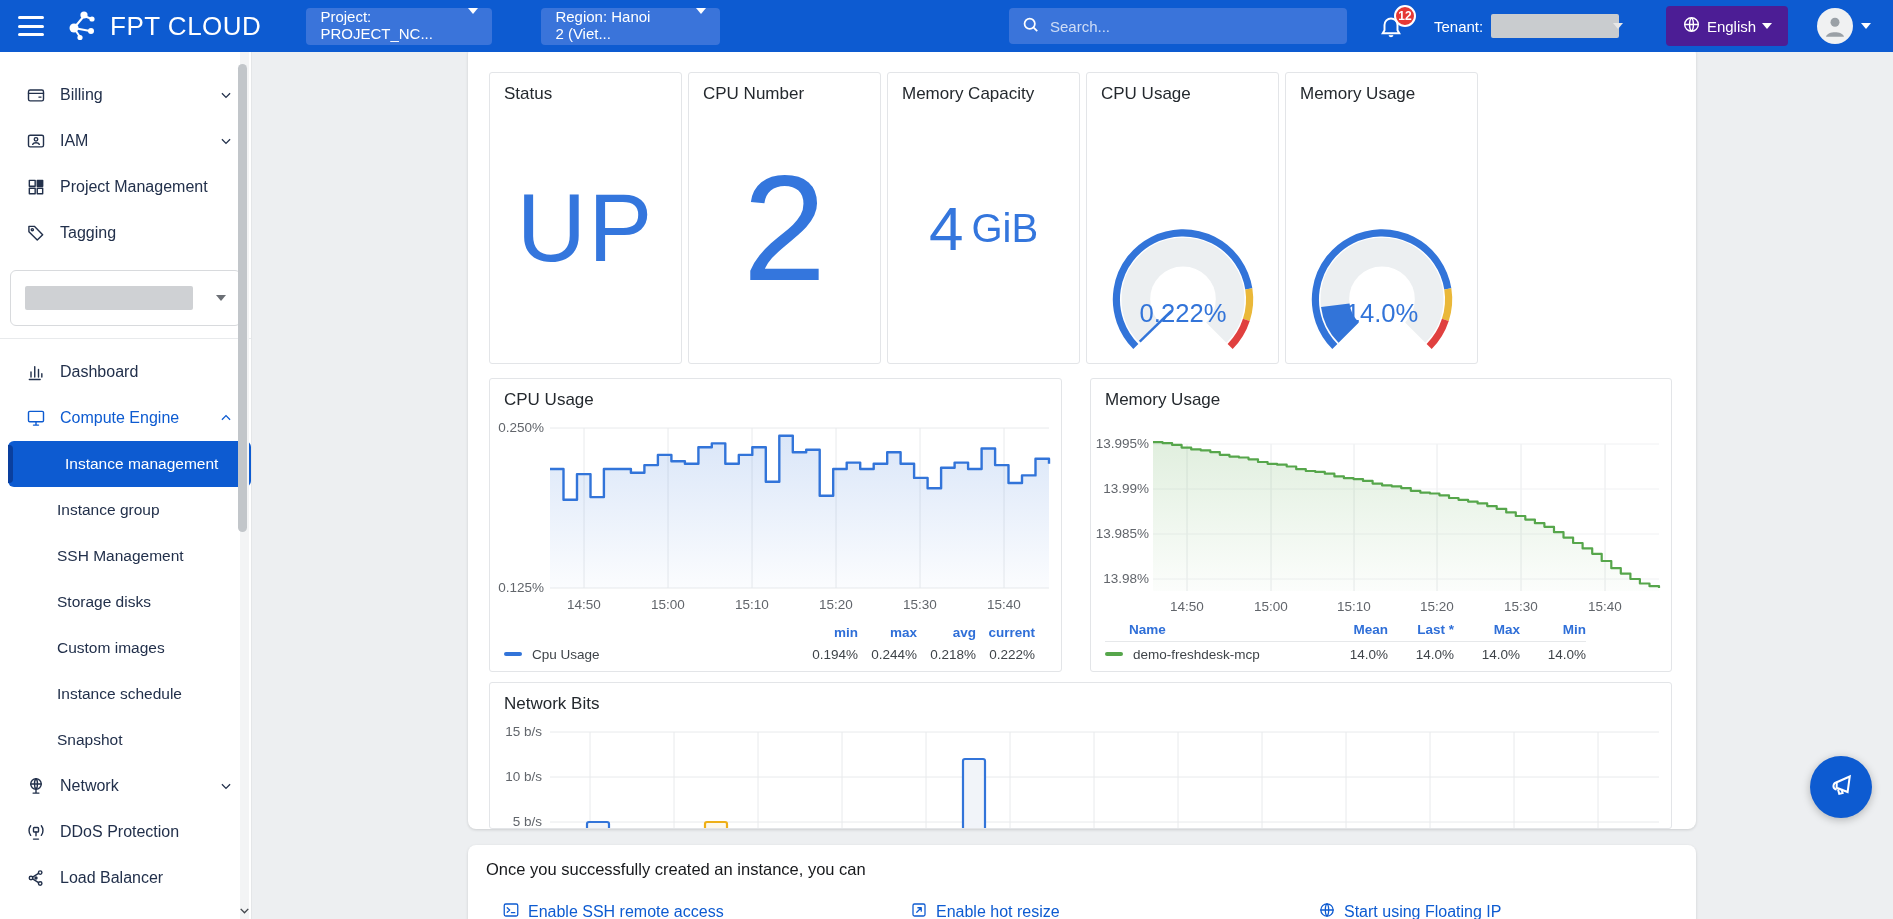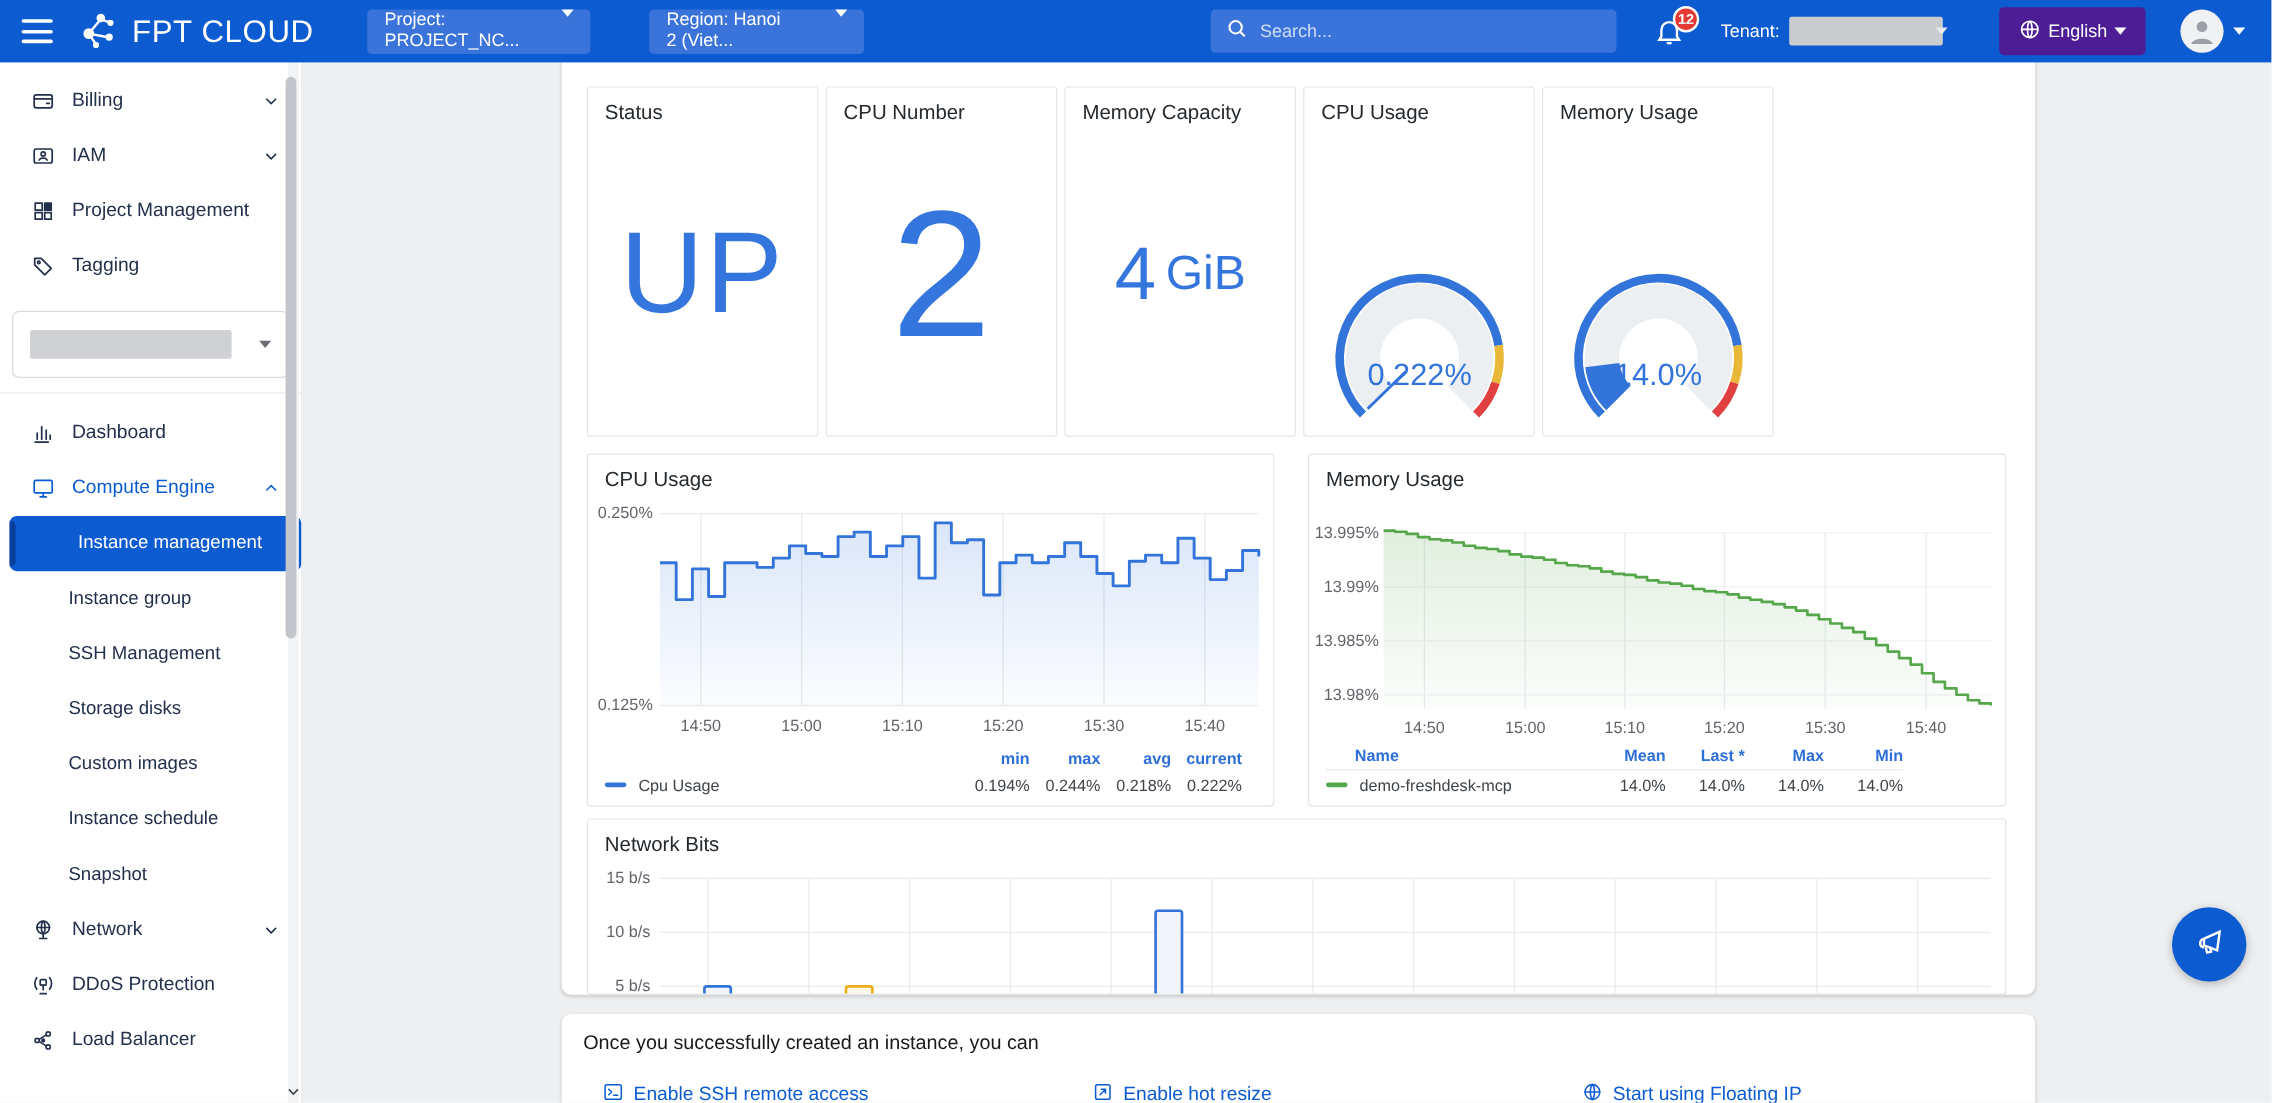--- a/index.html
+++ b/index.html
@@ -34,21 +34,21 @@
   .lang { position:absolute; left:1666px; top:6px; width:122px; height:40px; background:#4c1d95; border-radius:4px;
           display:flex; align-items:center; justify-content:center; gap:6px; color:#fff; font-size:15px; cursor:pointer; }
   .avatar-wrap { position:absolute; left:1817px; top:8px; display:flex; align-items:center; gap:8px; cursor:pointer; }
   .avatar { width:36px; height:36px; border-radius:50%; background:#f0f1f2; display:flex; align-items:center; justify-content:center; overflow:hidden; }
 
   
   .side { position:absolute; left:0; top:52px; width:252px; bottom:0; background:#fff; border-right:1px solid #e4e6e8; z-index:5; }
   .side-scroll { position:absolute; right:2px; top:0; bottom:0; width:9px; background:#f3f4f5; }
   .side-thumb { position:absolute; right:2px; top:12px; width:9px; height:468px; background:#c2c6ca; border-radius:5px; }
   .side-down { position:absolute; right:0; bottom:2px; width:13px; height:14px; color:#444; }
-  .nav { padding-top:9px; }
+  .nav { padding-top:20px; }
   .nav-item { height:46px; display:flex; align-items:center; padding:0 18px 0 26px; cursor:pointer;
               color:#22304b; font-size:16px; position:relative; }
   .nav-item .ic { width:21px; height:21px; margin-right:13px; flex:none; display:flex; align-items:center; }
   .nav-item .lbl { flex:1; white-space:nowrap; overflow:hidden; }
   .nav-item .chev { width:14px; height:14px; color:#22304b; }
   .nav-item.section-active { color:#0d5bd1; }
   .nav-item.section-active .chev { color:#0d5bd1; }
   .nav-item.sub { padding-left:57px; font-size:15.5px; }
   .nav-item.selected { background:#0d5bd1; color:#fff; margin:0 0 0 8px; border-radius:6px; }
   .sel-bar { position:absolute; left:0; top:4px; bottom:4px; width:5px; background:#0a3f9e; border-radius:0 4px 4px 0; }

